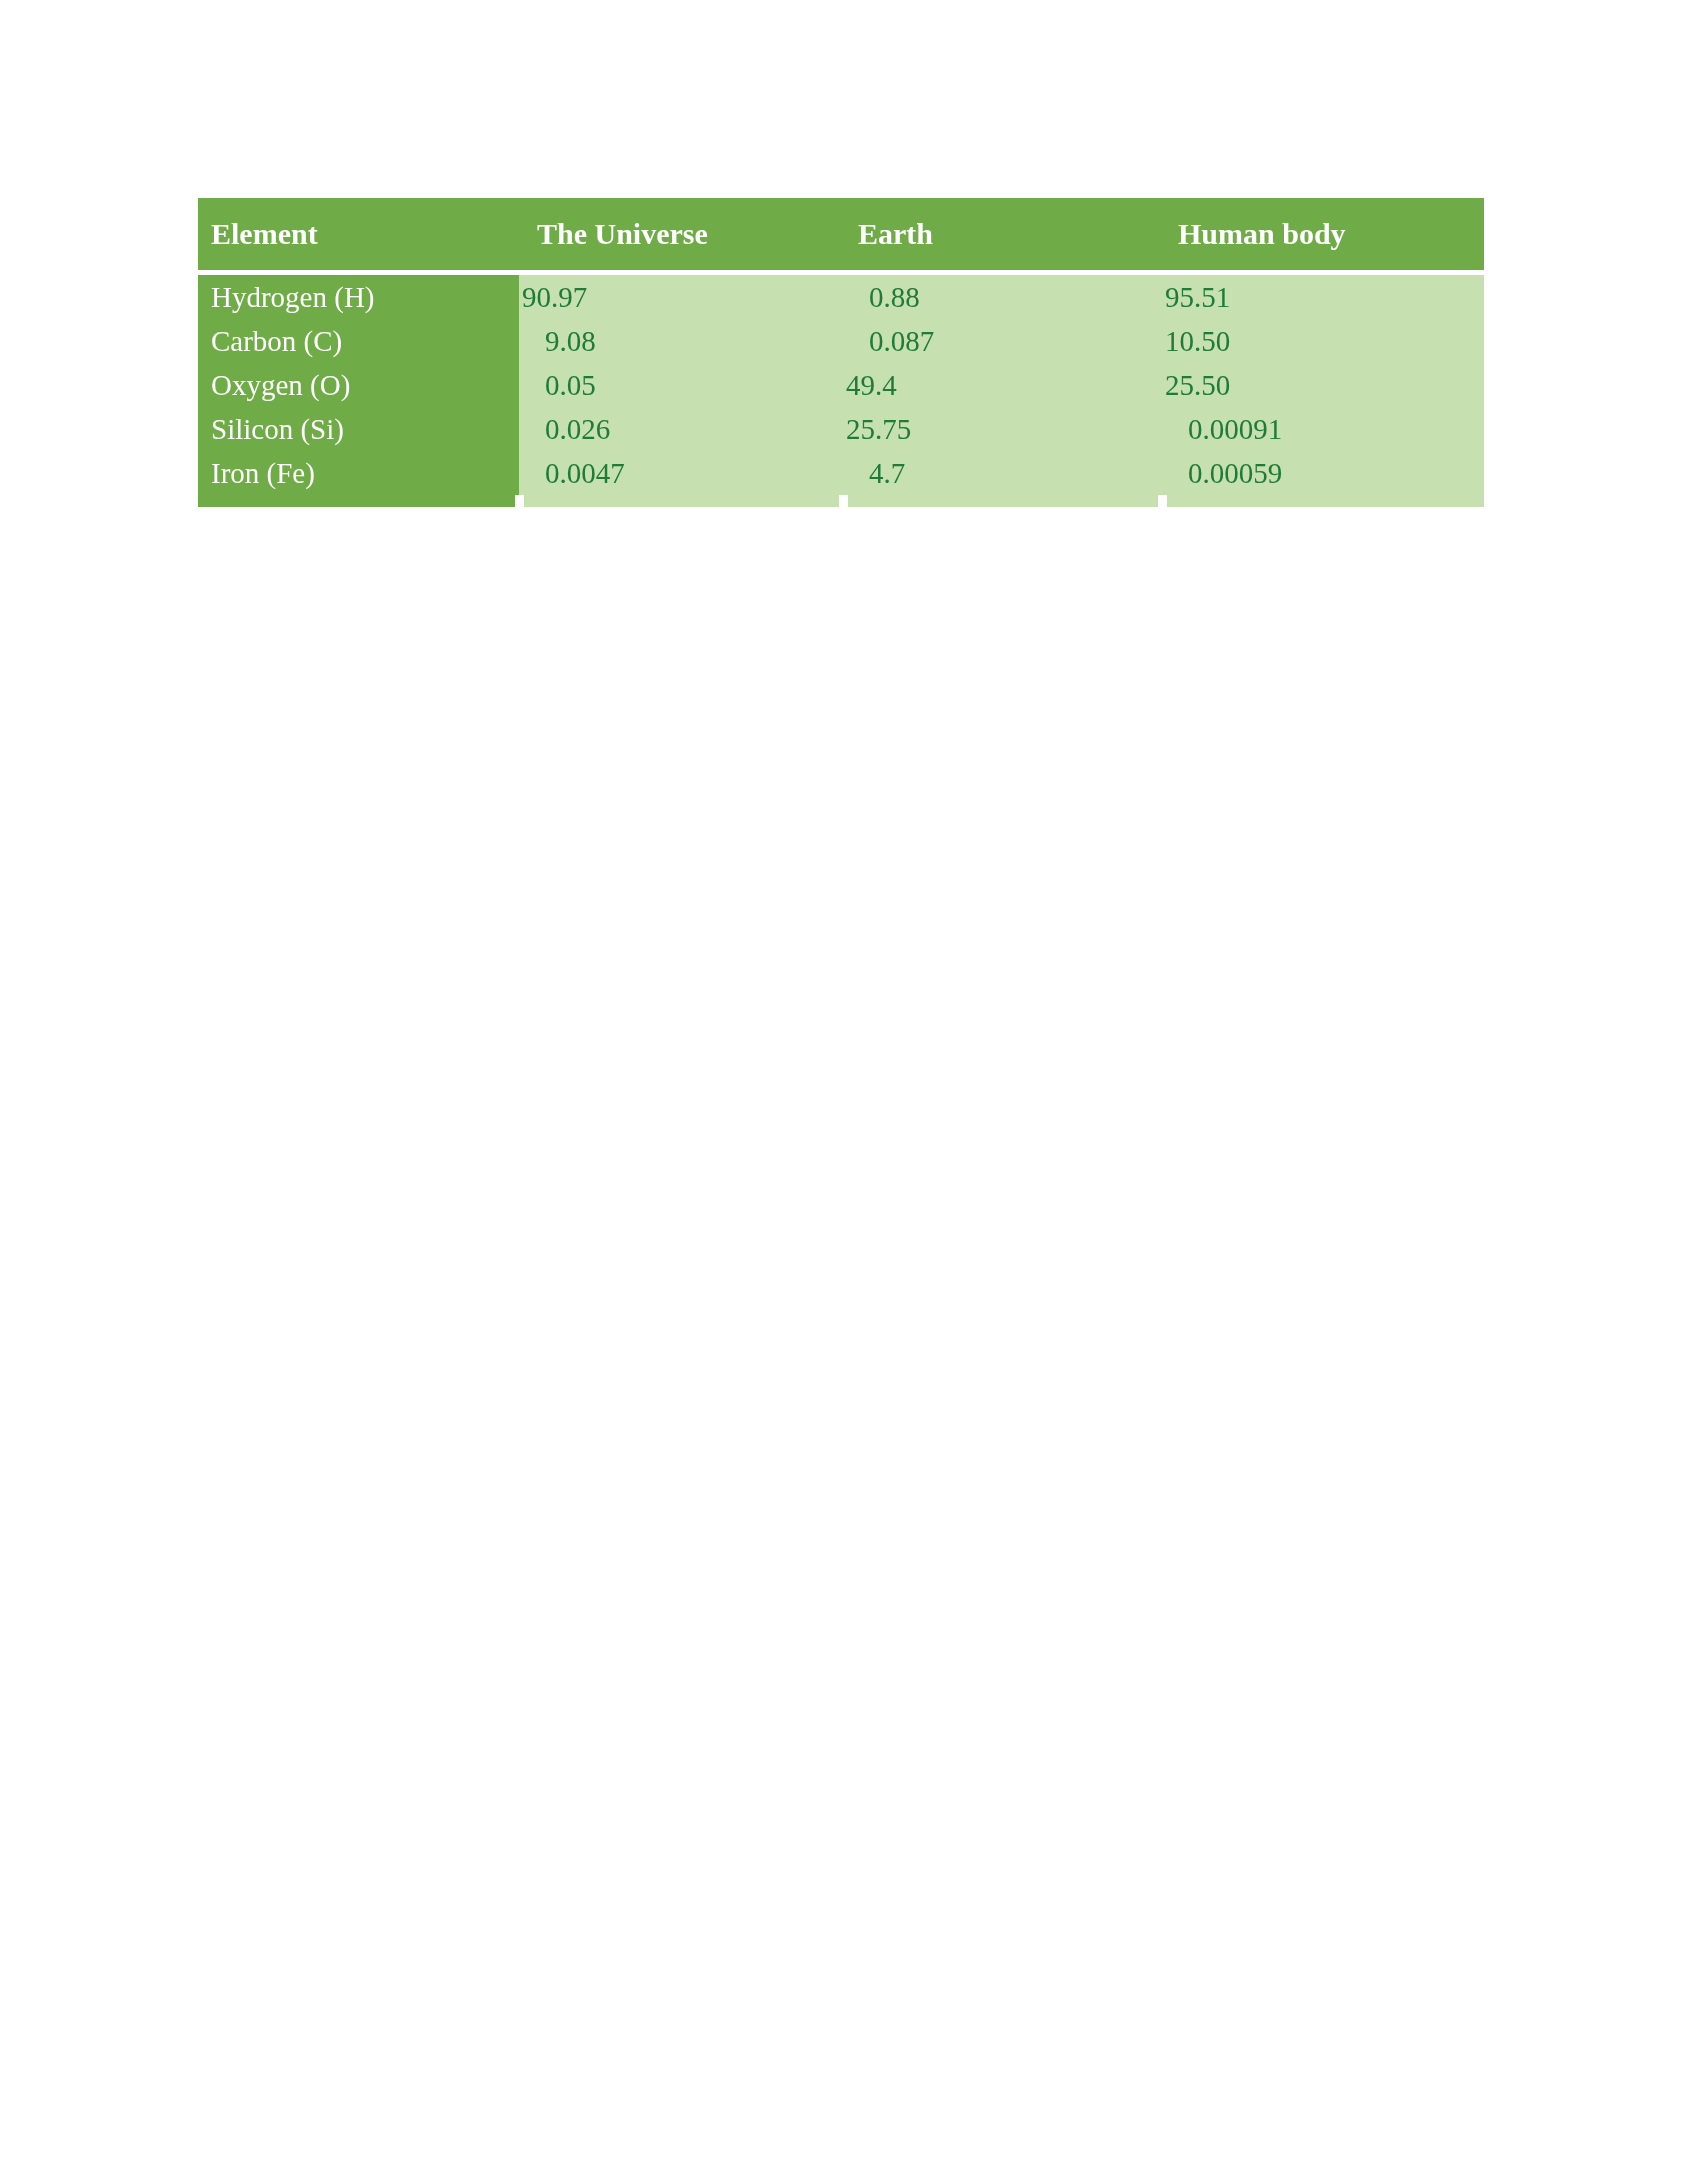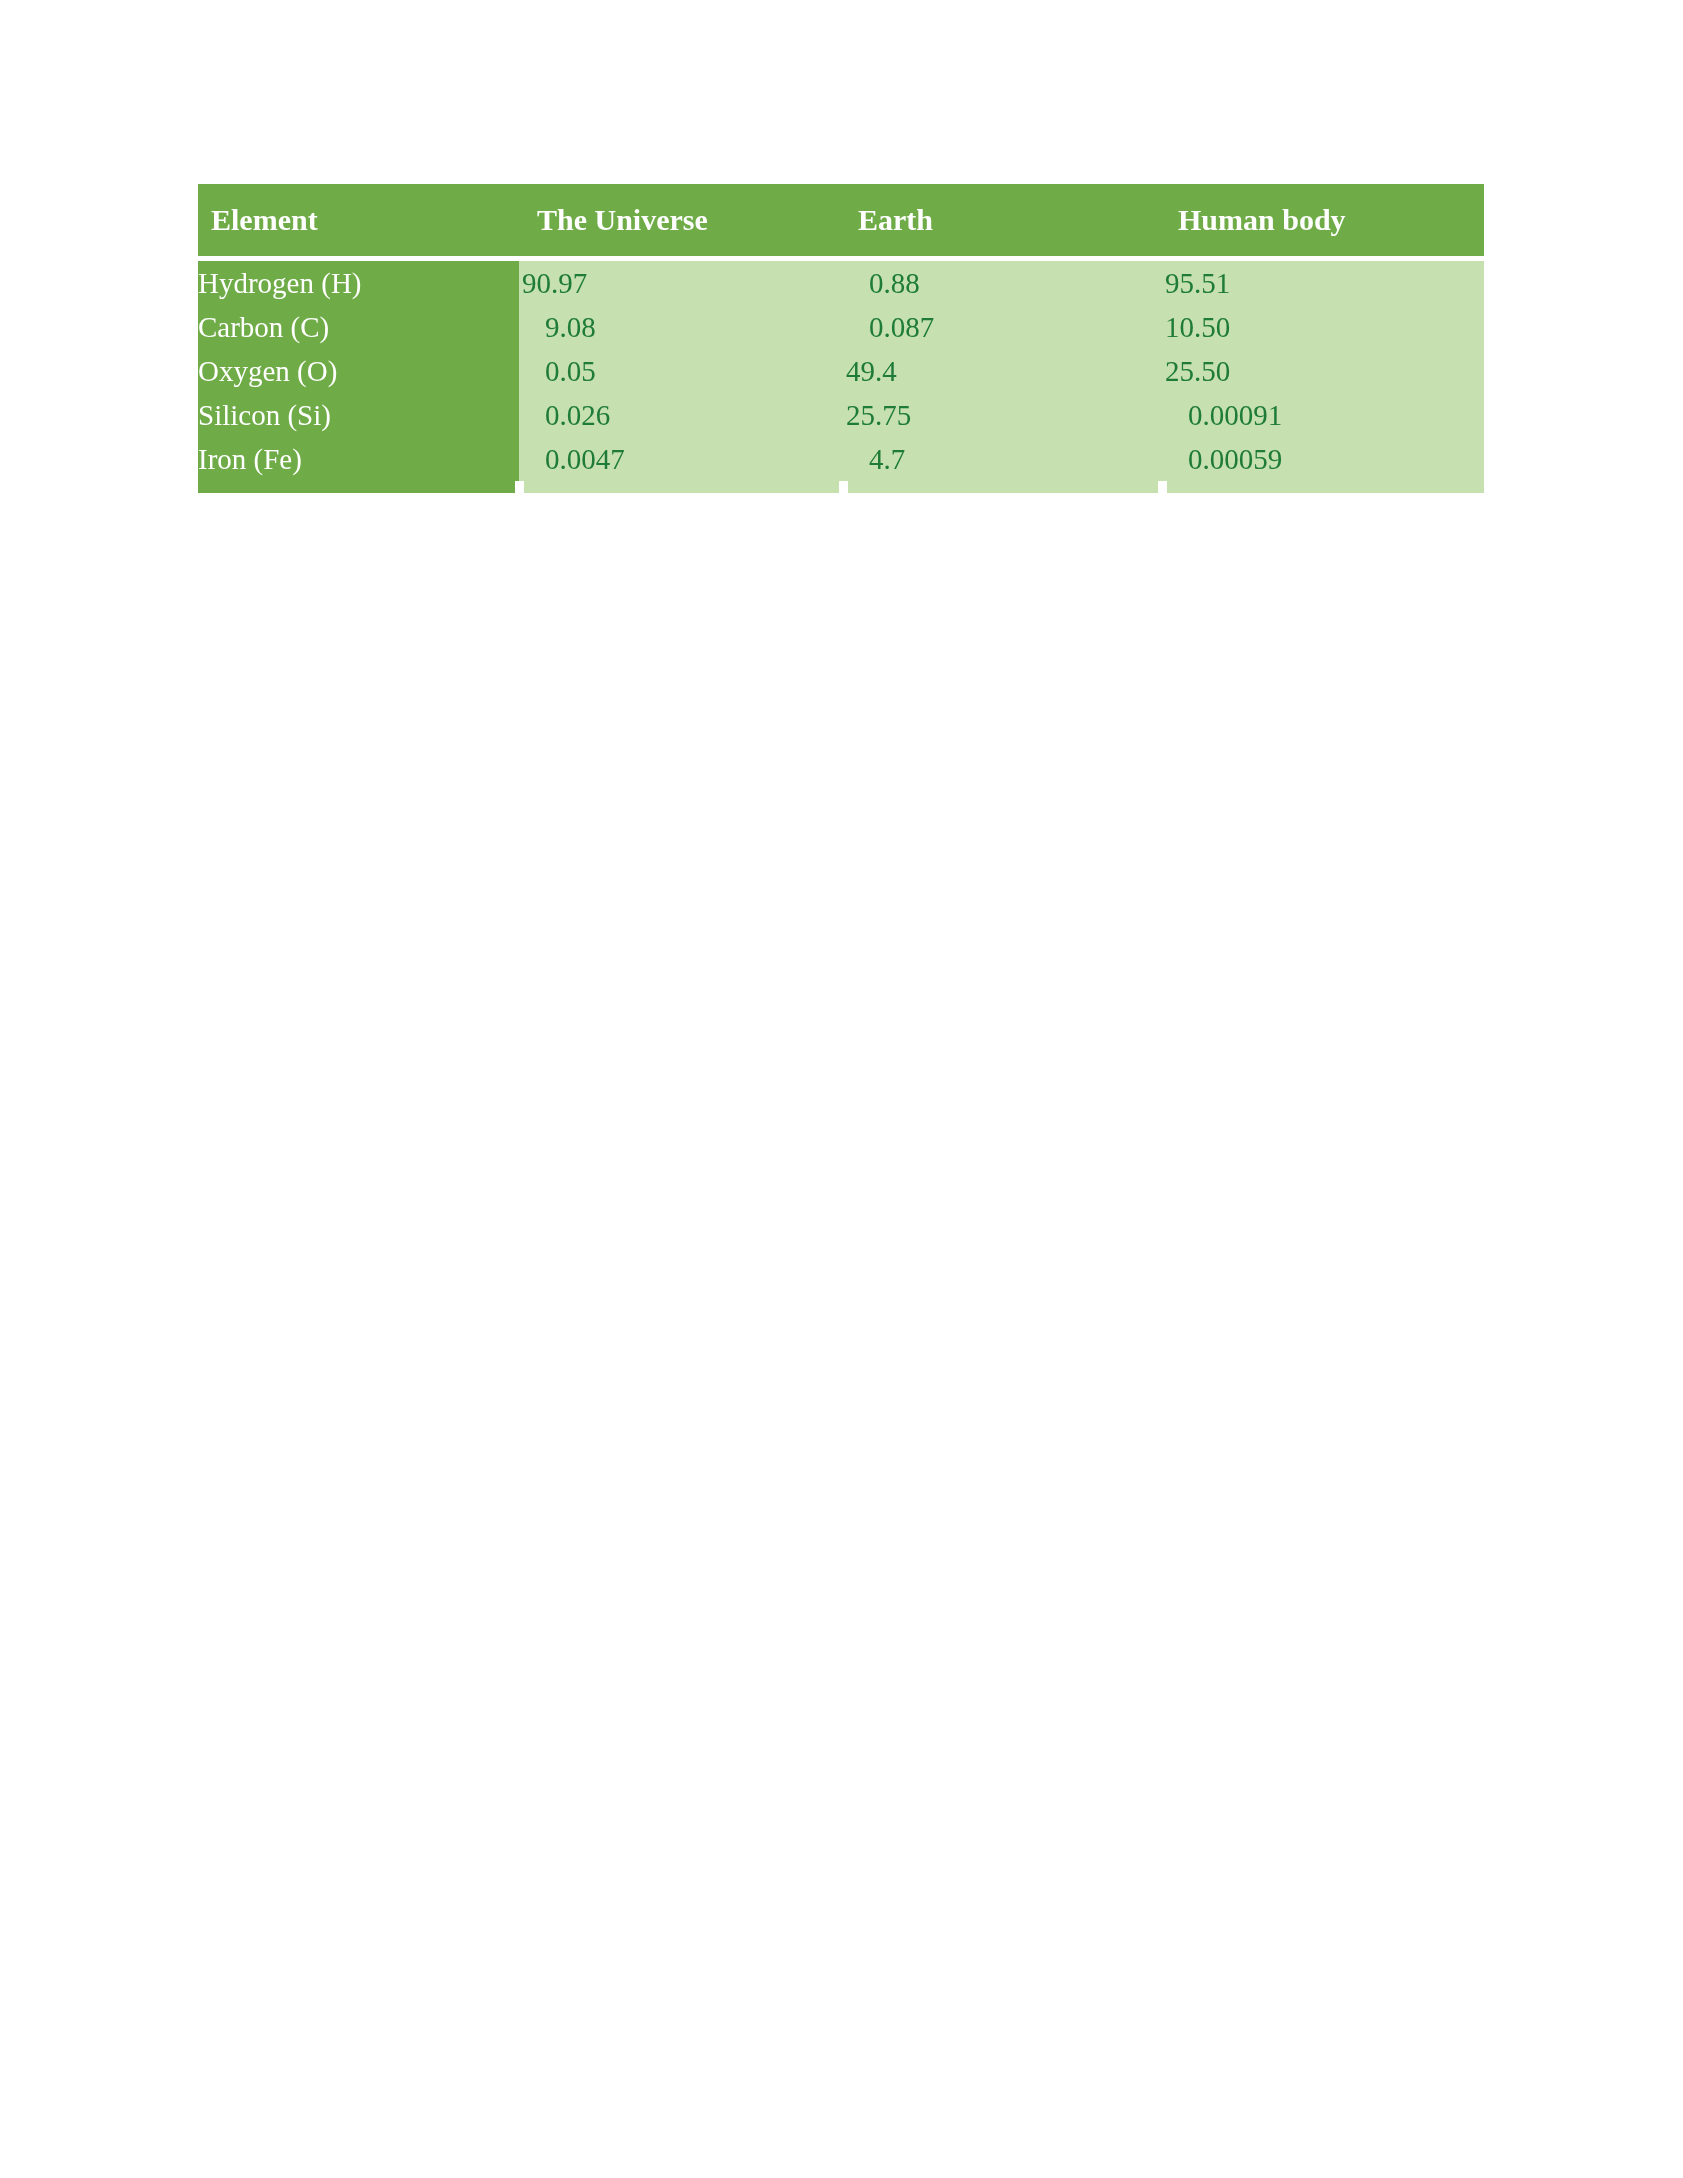--- a/index.html
+++ b/index.html
@@ -21,21 +21,21 @@
     top: 0;
     width: 1683px;
     height: 2178px;
     background: #ffffff;
   }
 
   
   #composition-table {
     position: absolute;
     left: 198px;
-    top: 184px;
+    top: 198px;
     width: 1285px;
     border-collapse: collapse;
     table-layout: fixed;
     background: #000000;
   }
 
   #composition-table col.col-element   { width: 321px; }
   #composition-table col.col-universe  { width: 324px; }
   #composition-table col.col-earth     { width: 319px; }
   #composition-table col.col-human     { width: 322px; }
@@ -78,20 +78,21 @@
     font-size: 29px;
     white-space: nowrap;
   }
 
   td.cell-element {
     background: #6FAC47;
     color: #ffffff;
   }
   td.cell-element .v {
     display: block;
+    padding-left: 13px;
   }
 
   td.cell-value {
     background: #C6E0B0;
     color: #1E7B38;
     border-left: 9px solid #ffffff;
   }
   td.cell-value .v {
     display: block;
     padding-left: 10px;

